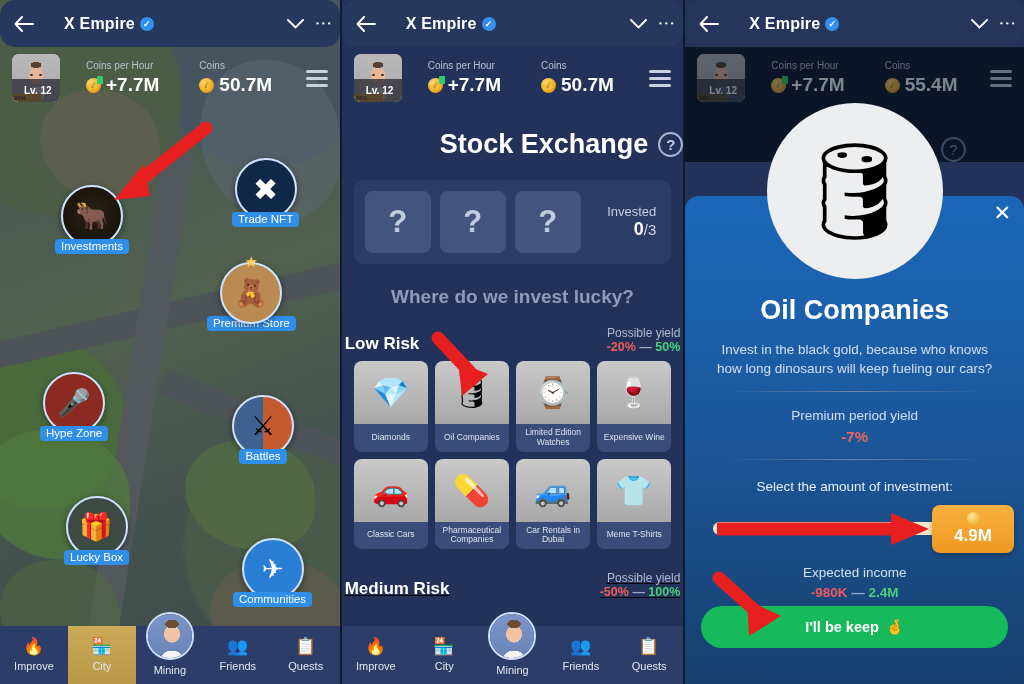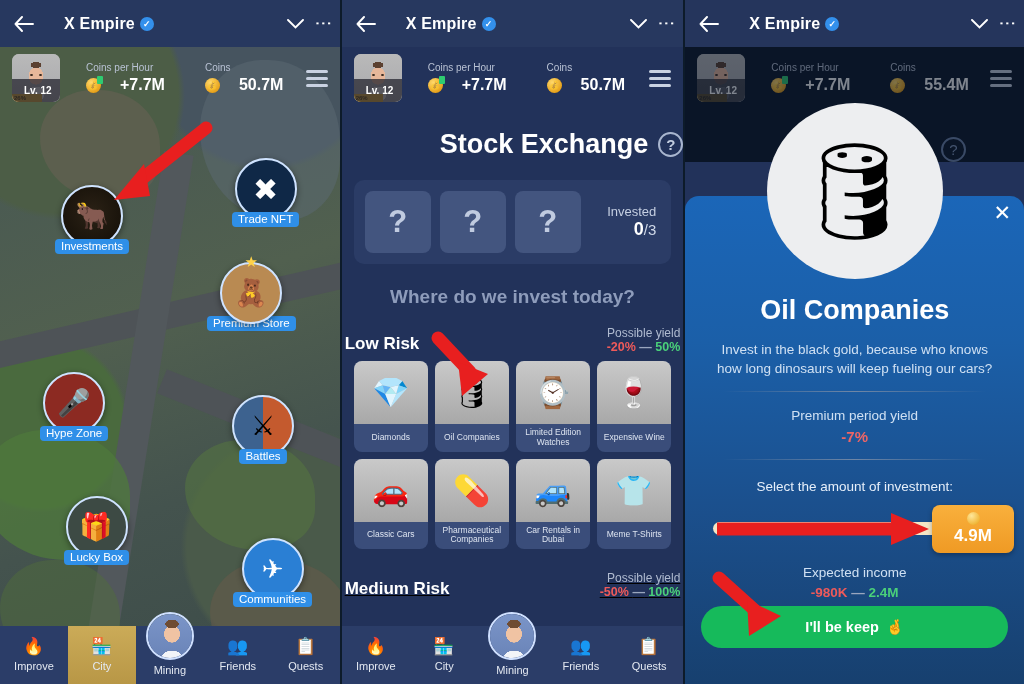--- a/index.html
+++ b/index.html
@@ -9,21 +9,21 @@
 
   
   .panel { position:relative; height:684px; overflow:hidden; }
   .panel.p1 { width:341px; }
   .panel.p2 { width:343px; }
   .panel.p3 { width:340px; }
   .gap { width:2px; height:684px; background:#0d1b2a; }
 
   
   .tg-header { height:47px; background:#27385f; display:flex; align-items:center;
-    padding:0 12px; gap:10px; position:relative; z-index:40; }
+    padding:0 12px; gap:10px; position:relative; z-index:40;border-radius:15px; }
   .tg-header.dark { background:#25355c; }
   .tg-back { width:24px; height:24px; display:flex; align-items:center; justify-content:center;
     color:#fff; }
   .tg-title { font-size:16px; font-weight:bold; color:#fff; display:flex; align-items:center; gap:5px;
     margin-left:18px; letter-spacing:.2px; }
   .verified { width:14px; height:14px; border-radius:50%; background:#3390ec; display:inline-flex;
     align-items:center; justify-content:center; color:#fff; font-size:9px; font-weight:bold; }
   .tg-right { margin-left:auto; display:flex; align-items:center; gap:14px; }
   .chev { color:#fff; font-size:15px; }
   .dots { color:#fff; font-size:17px; line-height:10px; letter-spacing:0; writing-mode:vertical-rl;
@@ -42,21 +42,21 @@
   }
   .av-eye { position:absolute; width:3px; height:2px; background:#33261d; border-radius:50%; top:20px; }
   .av-lvl { position:absolute; left:0; right:0; bottom:0; height:23px; background:rgba(30,30,40,.72);
     color:#fff; font-size:10px; font-weight:bold; display:flex; align-items:center; padding-left:12px;text-align:center; }
   .av-bar { position:absolute; left:0; bottom:0; height:8px; width:62%; background:#e8b23a; }
   .av-pct { position:absolute; left:2px; bottom:0; height:8px; font-size:6px; color:#4a3a10;
     line-height:8px; font-weight:bold; }
   .stat { margin-left:26px; }
   .stat.s2 { margin-left:40px; }
   .stat-lbl { font-size:10px; color:#b9c2d4; margin-bottom:3px; }
-  .stat-val { font-size:16px; font-weight:bold; color:#fff; display:flex; align-items:center; gap:19px; }
+  .stat-val { font-size:19px; font-weight:bold; color:#fff; display:flex; align-items:center; gap:5px; }
   .coin { width:15px; height:15px; border-radius:50%;
     background:radial-gradient(circle at 35% 30%, #ffd86b, #e8a31c 70%, #c47f09);
     display:inline-block; position:relative; }
   .coin::after { content:"💰"; position:absolute; inset:0; font-size:8px; display:flex;
     align-items:center; justify-content:center; opacity:.55; }
   .coin.up::before { content:""; position:absolute; right:-2px; top:-2px; width:6px; height:8px;
     background:#2ecc71; border-radius:1px; }
   .burger { margin-left:auto; width:22px; display:flex; flex-direction:column; gap:4px; }
   .burger i { display:block; height:3px; background:#c9d2e2; border-radius:2px; }
 
@@ -376,21 +376,21 @@
       <div class="inv-card">
         <div class="slot">?</div>
         <div class="slot">?</div>
         <div class="slot">?</div>
         <div class="inv-meta">
           <div class="t">Invested</div>
           <div class="n"><b>0</b><span>/3</span></div>
         </div>
       </div>
 
-      <div class="sx-sub">Where do we invest today?</div>
+      <div class="sx-sub">Where do we invest lucky?</div>
 
       <div class="risk-row">
         <div class="risk-name">Low Risk</div>
         <div class="risk-yield">
           <div class="t">Possible yield</div>
           <div class="v"><span class="neg">-20%</span>
             <span class="dash">—</span>
             <span class="pos">50%</span></div>
         </div>
       </div>

